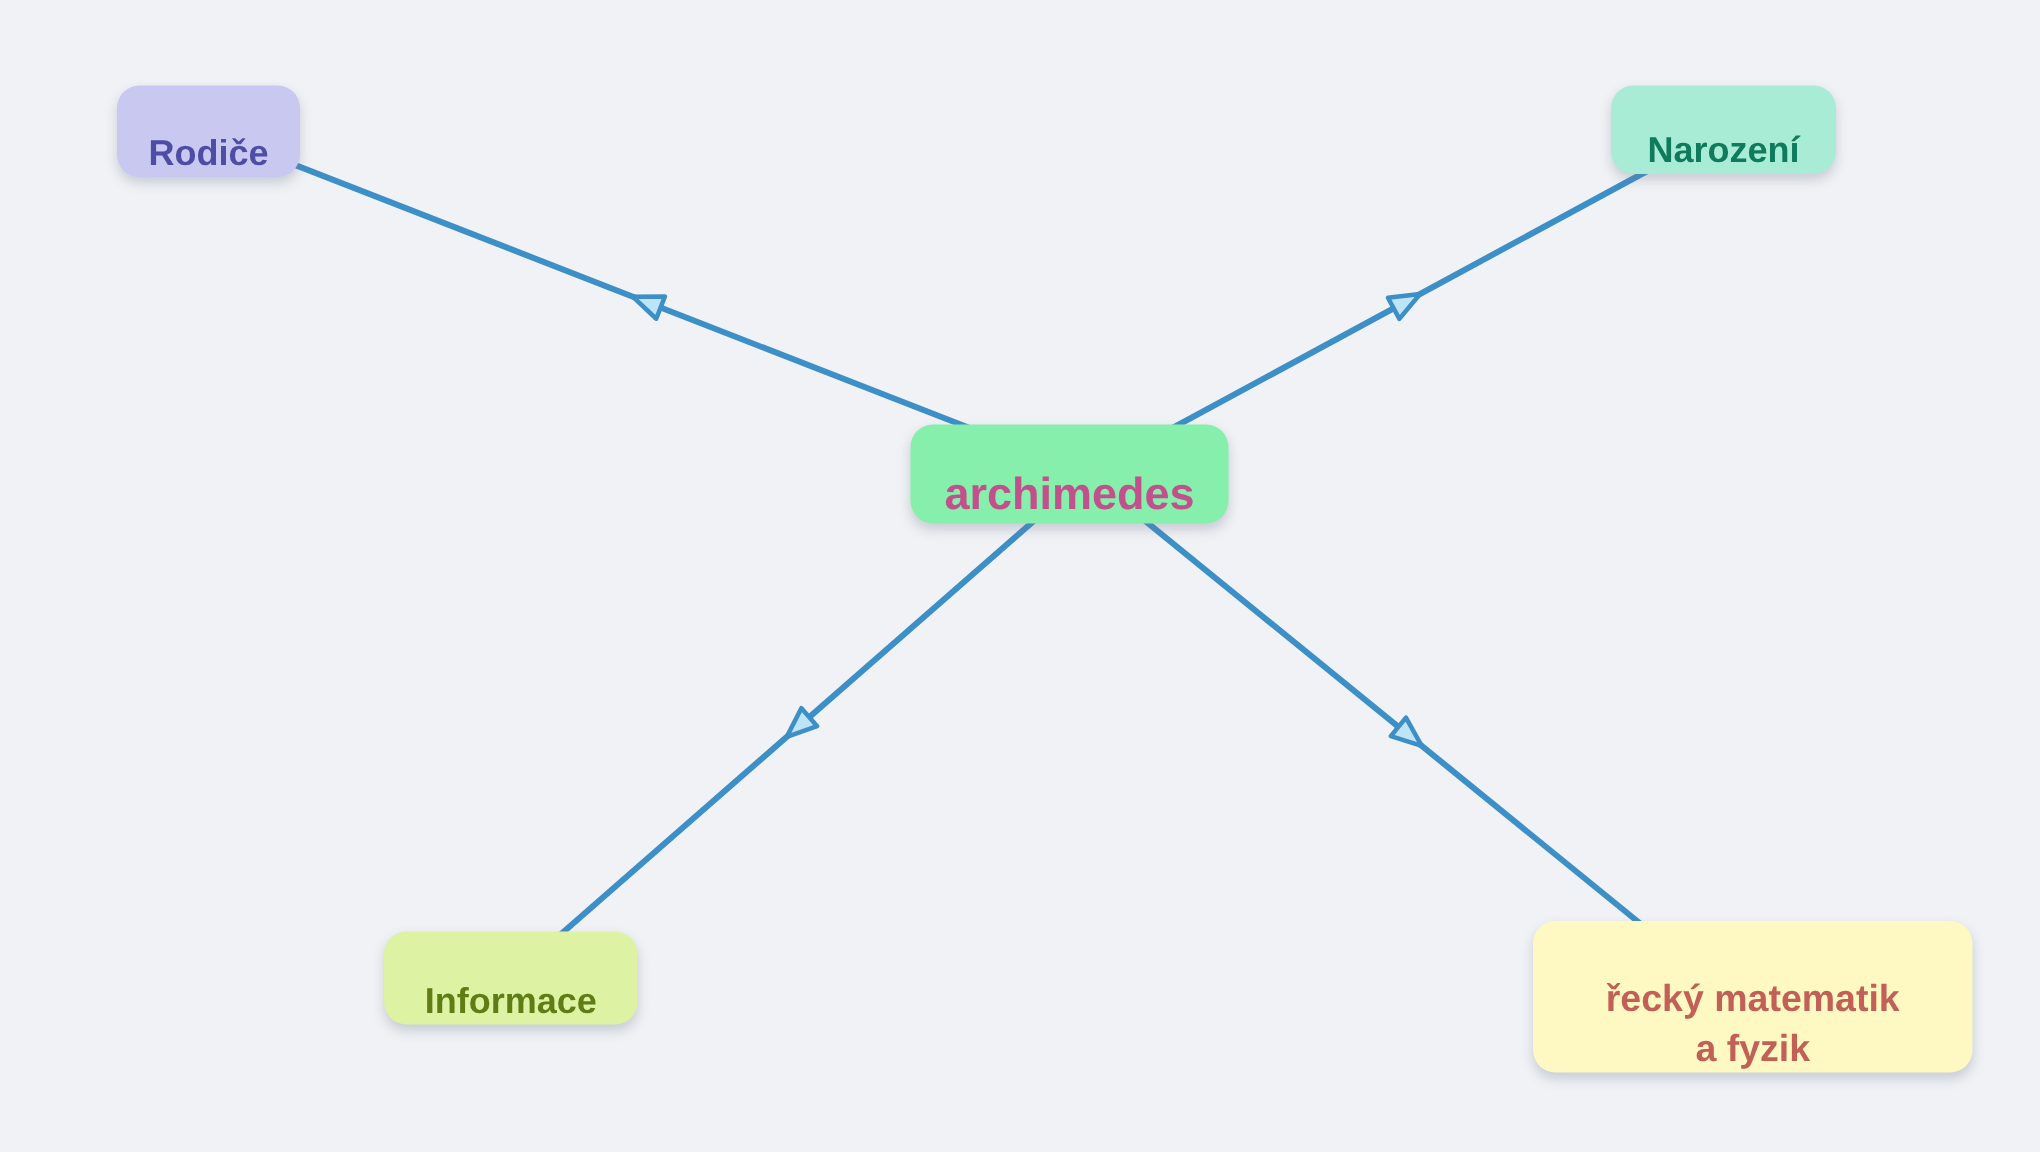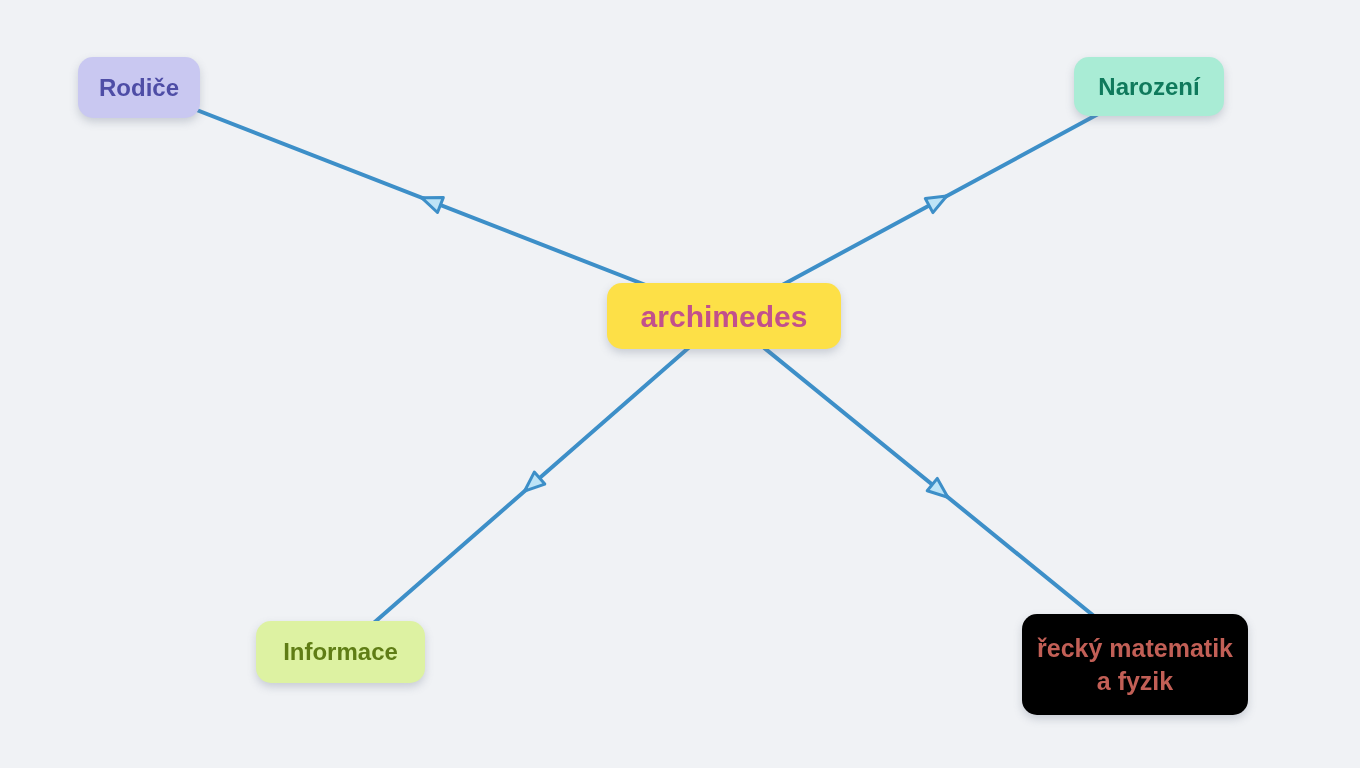--- a/index.html
+++ b/index.html
@@ -19,21 +19,21 @@
     position: absolute;
     left: 0;
     top: 0;
     width: 1360px;
     height: 768px;
     display: block;
   }
   .node {
     position: absolute;
     display: flex;
-    align-items: center;
+    align-items: flex-end;
     justify-content: center;
     border-radius: 15px;
     font-weight: bold;
     text-align: center;
     white-space: pre-line;
     line-height: 1.3;
     box-shadow: 0 4px 8px rgba(110, 120, 140, 0.30);
     cursor: pointer;
     user-select: none;
   }
@@ -46,29 +46,29 @@
       <line x1="725" y1="316" x2="139" y2="87.5" stroke="#3d8fc8" stroke-width="4" stroke-linecap="round"></line>
       <polygon points="421.8,197.8 443.3,197.6 437.5,212.5" fill="#bde4f7" stroke="#3d8fc8" stroke-width="3" stroke-linejoin="round"></polygon>
       <line x1="725" y1="316" x2="1149" y2="86.5" stroke="#3d8fc8" stroke-width="4" stroke-linecap="round"></line>
       <polygon points="946.7,196.0 932.9,212.6 925.3,198.5" fill="#bde4f7" stroke="#3d8fc8" stroke-width="3" stroke-linejoin="round"></polygon>
       <line x1="725" y1="316" x2="340.5" y2="652" stroke="#3d8fc8" stroke-width="4" stroke-linecap="round"></line>
       <polygon points="524.5,491.2 534.3,472.1 544.8,484.1" fill="#bde4f7" stroke="#3d8fc8" stroke-width="3" stroke-linejoin="round"></polygon>
       <line x1="725" y1="316" x2="1153.5" y2="664.5" stroke="#3d8fc8" stroke-width="4" stroke-linecap="round"></line>
       <polygon points="947.8,497.2 927.2,490.8 937.3,478.4" fill="#bde4f7" stroke="#3d8fc8" stroke-width="3" stroke-linejoin="round"></polygon>
     </svg>
 
-  <div class="node" style="left: 607px; top: 283px; width: 234px; height: 66px; background: #fde047; color: rgb(194, 80, 140); font-size: 30px;">
+  <div class="node" style="left: 607px; top: 283px; width: 212px; height: 66px; background: #86efac; color: rgb(194, 80, 140); font-size: 30px;">
     <span>archimedes</span>
   </div>
   <div class="node" style="left: 78px; top: 57px; width: 122px; height: 61px; background: rgb(201, 200, 241); color: rgb(78, 77, 166); font-size: 24px;">
     <span>Rodiče</span>
   </div>
   <div class="node" style="left: 256px; top: 621px; width: 169px; height: 62px; background: rgb(221, 242, 162); color: rgb(95, 125, 21); font-size: 24px;">
     <span>Informace</span>
   </div>
   <div class="node" style="left: 1074px; top: 57px; width: 150px; height: 59px; background: rgb(169, 236, 213); color: rgb(15, 122, 92); font-size: 24px;">
     <span>Narození</span>
   </div>
-  <div class="node" style="left: 1022px; top: 614px; width: 226px; height: 101px; background: #000000; color: rgb(194, 95, 86); font-size: 25px;">
+  <div class="node" style="left: 1022px; top: 614px; width: 293px; height: 101px; background: #fef9c3; color: rgb(194, 95, 86); font-size: 25px;">
     <span>řecký matematik
 a fyzik</span>
   </div>
 </div>
 
 </body></html>

